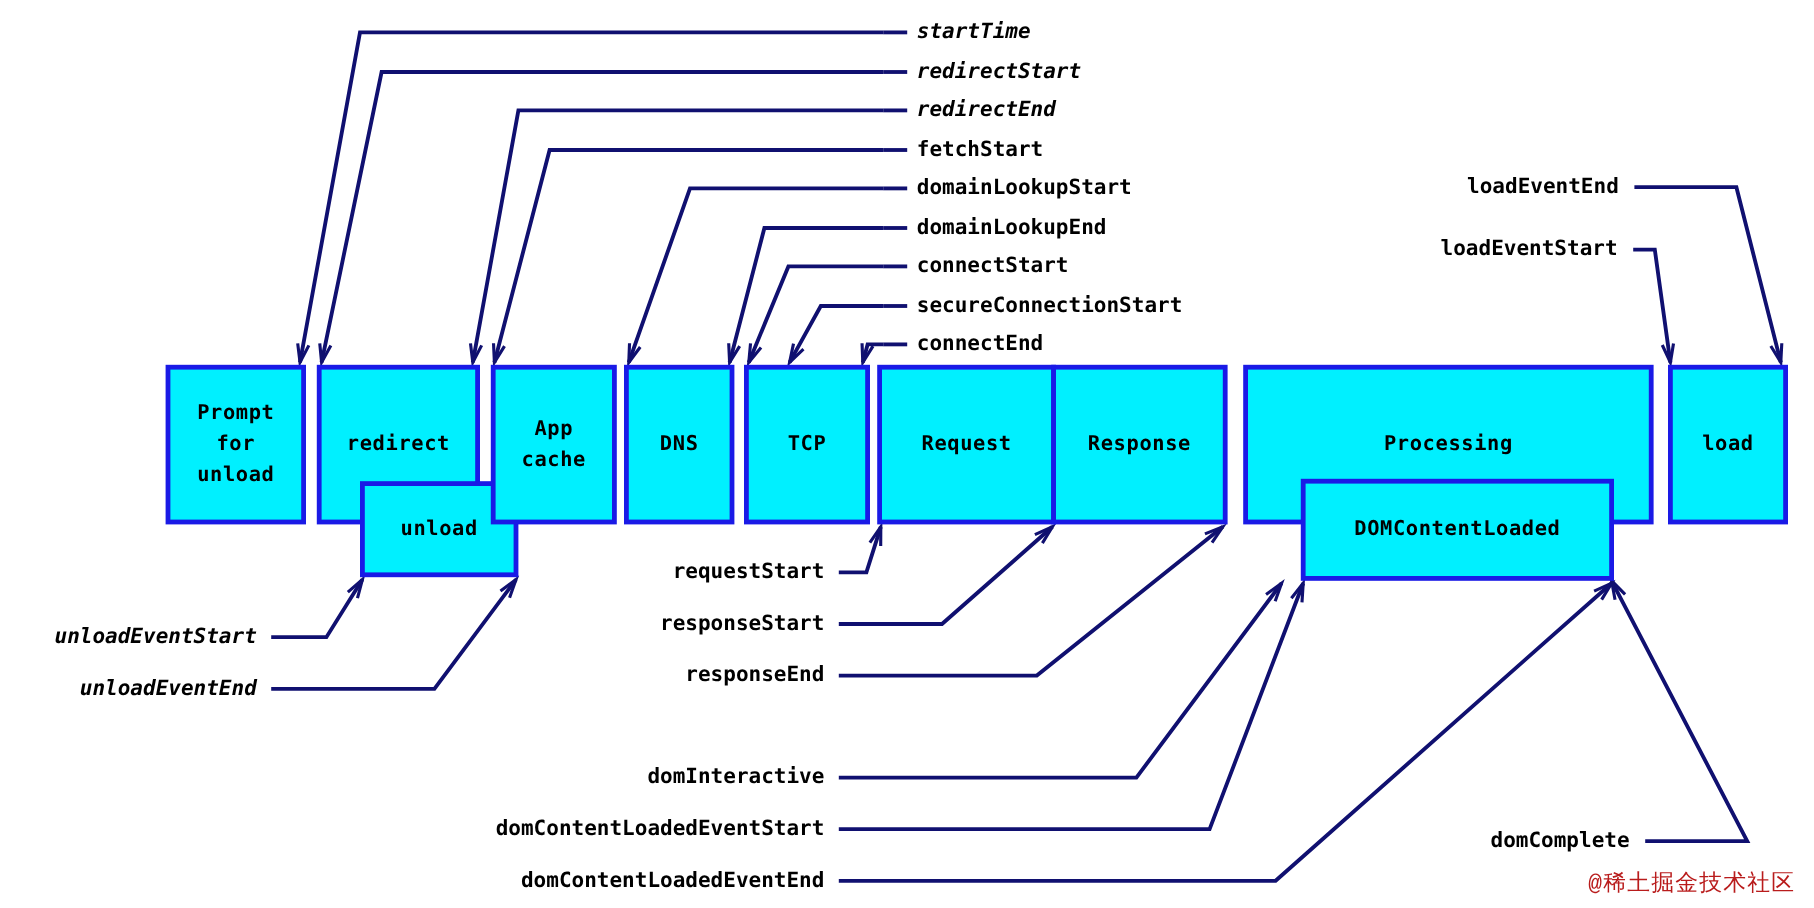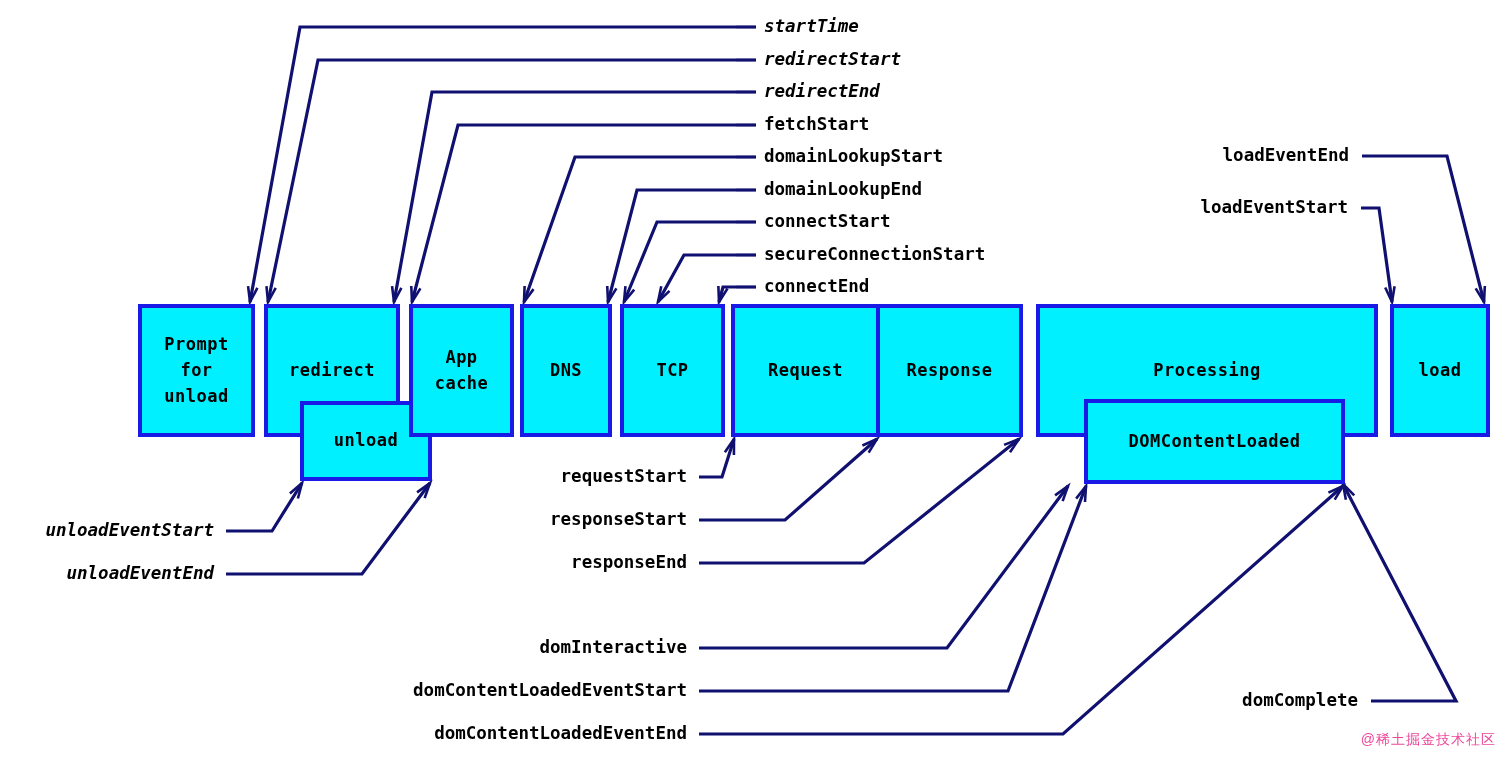--- a/index.html
+++ b/index.html
@@ -11,22 +11,22 @@
   .conn{fill:none;stroke:#101070;stroke-width:3.2;stroke-linejoin:miter;stroke-linecap:butt;}
   .arrowhead{fill:none;stroke:#101070;stroke-width:2.6;stroke-linejoin:miter;}
   text.box-label{font-family:"DejaVu Sans Mono","Liberation Mono",monospace;
       font-size:17px;font-weight:bold;fill:#000;text-anchor:middle;
       dominant-baseline:middle;letter-spacing:0.5px;}
   text.marker{font-family:"DejaVu Sans Mono","Liberation Mono",monospace;
       font-size:17.5px;font-weight:bold;fill:#000;dominant-baseline:middle;}
   text.marker.ital{font-style:italic;}
   text.marker.right{text-anchor:end;}
   text.marker.left{text-anchor:start;}
-  .watermark{position:absolute;right:16px;bottom:8px;color:#ec4899;
-     font-family:Liberation Sans, sans-serif;font-size:14px;
+  .watermark{position:absolute;right:16px;bottom:8px;color:#b91c1c;
+     font-family:Liberation Mono, monospace;font-size:19px;
      letter-spacing:1px;}
 </style>
 </head>
 <body>
 
 <div id="stage">
   <svg id="diagram" viewBox="0 0 1512 757" xmlns="http://www.w3.org/2000/svg">
     <g id="connectors">
         <path d="M 736 27 L 756 27" class="conn"></path>
         <g>

